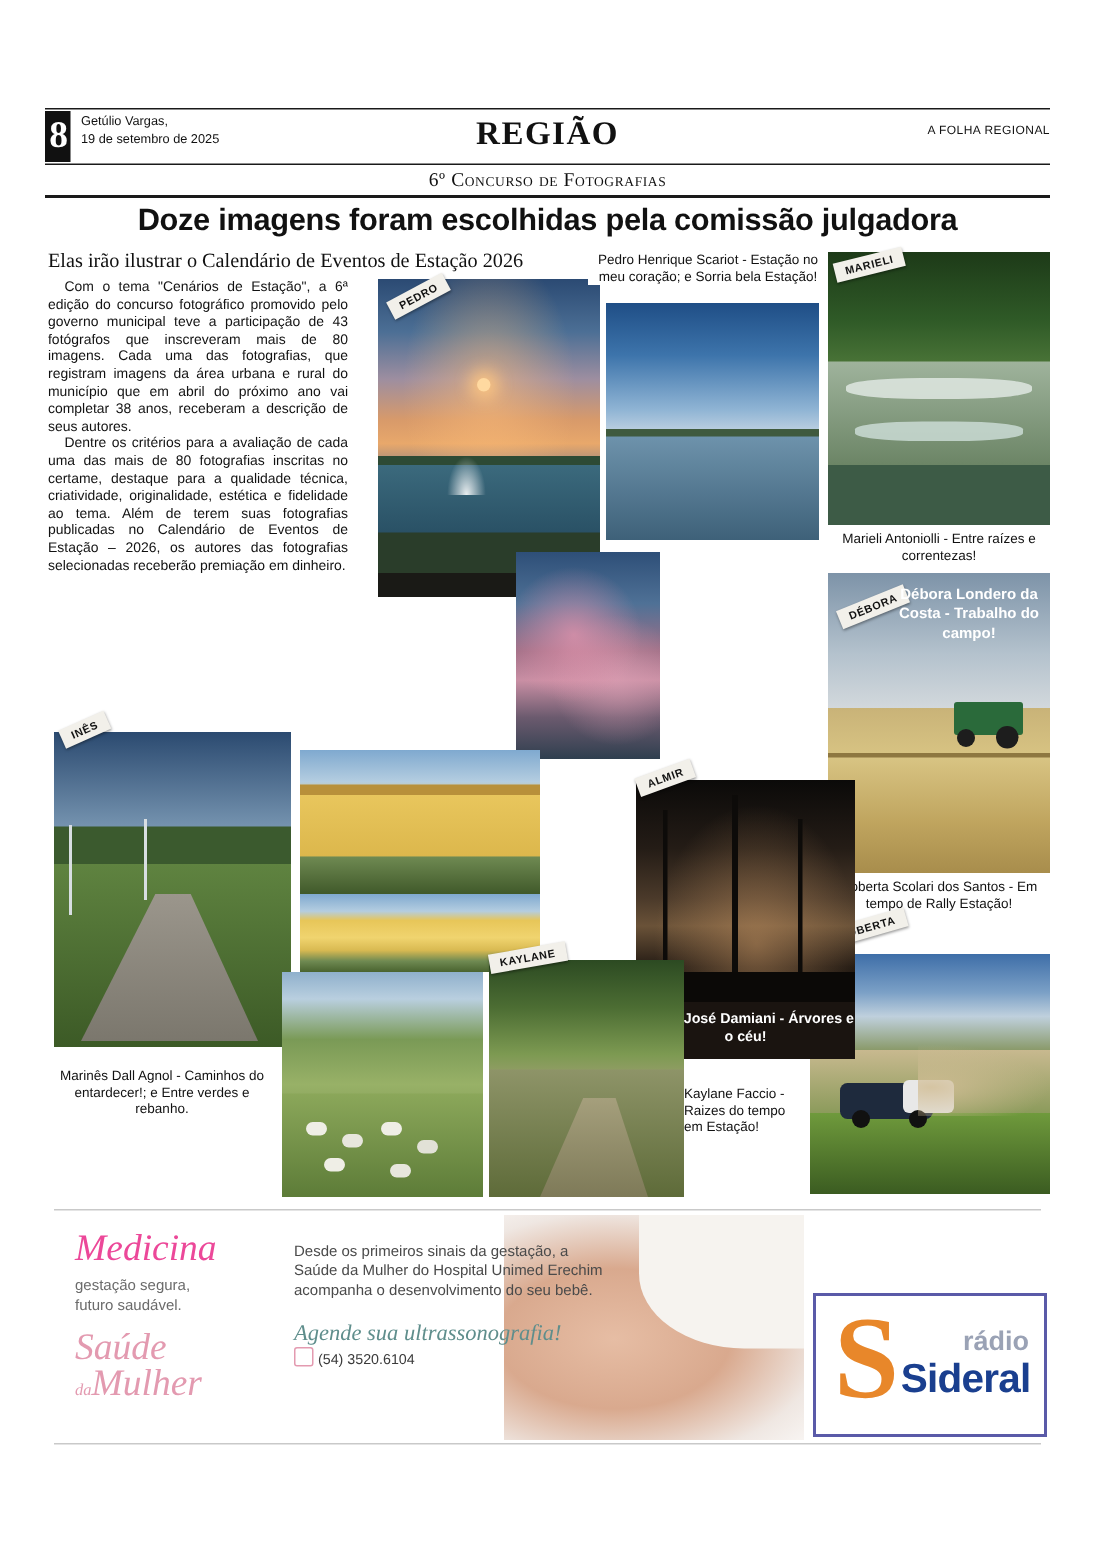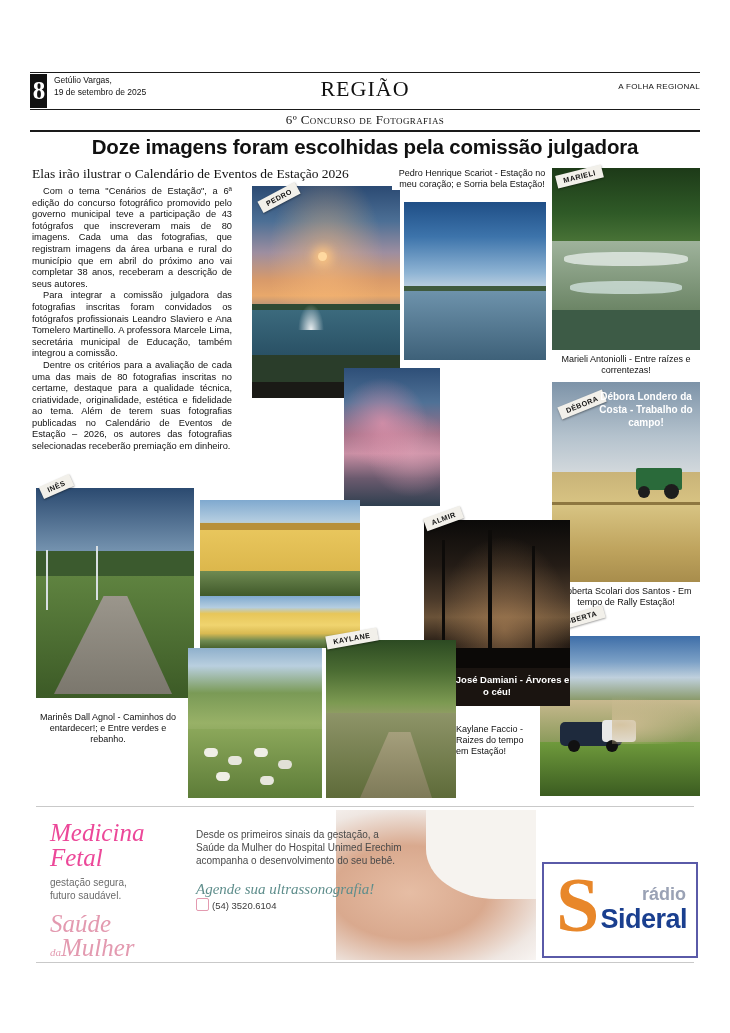--- a/index.html
+++ b/index.html
@@ -9,21 +9,21 @@
   }
   
   .masthead{position:absolute;left:30px;top:74px;width:670px;height:34px;}
   .mast-rule-top{position:absolute;left:30px;top:72px;width:670px;height:1px;background:#1a1a1a;}
   .mast-rule-bot{position:absolute;left:30px;top:109px;width:670px;height:1px;background:#1a1a1a;}
   .pagenum{position:absolute;left:0;top:0;width:17px;height:34px;background:#111;color:#fff;
            font-family:"Liberation Serif",serif;font-weight:bold;font-size:25px;line-height:34px;
            text-align:center;letter-spacing:-1px;}
   .mast-place{position:absolute;left:24px;top:1px;font-size:8.5px;line-height:11.5px;color:#111;}
   .mast-section{position:absolute;left:0;top:2px;width:670px;text-align:center;
-    font-family:"Liberation Serif",serif;font-weight:normal;font-size:22px;letter-spacing:1px;color:#111;}
+    font-family:"Liberation Serif",serif;font-weight:bold;font-size:22px;letter-spacing:1px;color:#111;}
   .mast-brand{position:absolute;right:0;top:8px;font-size:8px;letter-spacing:.3px;color:#111;
     font-weight:normal;text-align:right;}
   .sub-kicker{position:absolute;left:30px;top:112px;width:670px;text-align:center;
     font-family:"Liberation Serif",serif;font-size:13px;color:#111;font-variant:small-caps;letter-spacing:.4px;}
   .kick-rule{position:absolute;left:30px;top:130px;width:670px;height:2px;background:#1a1a1a;}
 
   
   .headline{position:absolute;left:30px;top:135px;width:670px;text-align:center;
     font-size:20.5px;font-weight:bold;color:#111;letter-spacing:-.2px;}
   .subhead{position:absolute;left:32px;top:166px;width:350px;
@@ -101,21 +101,20 @@
   </div>
   <div class="mast-rule-bot"></div>
   <div class="sub-kicker">6º Concurso de Fotografias</div>
   <div class="kick-rule"></div>
 
   <div class="headline">Doze imagens foram escolhidas pela comissão julgadora</div>
   <div class="subhead">Elas irão ilustrar o Calendário de Eventos de Estação 2026</div>
 
   <div class="bodycol">
     <p>Com o tema "Cenários de Estação", a 6ª edição do concurso fotográfico promovido pelo governo municipal teve a participação de 43 fotógrafos que inscreveram mais de 80 imagens. Cada uma das fotografias, que registram imagens da área urbana e rural do município que em abril do próximo ano vai completar 38 anos, receberam a descrição de seus autores.</p>
-    <p>Para integrar a comissão julgadora das fotografias inscritas foram convidados os fotógrafos profissionais Leandro Slaviero e Ana Tomelero Martinello. A professora Marcele Lima, secretária municipal de Educação, também integrou a comissão.</p>
     <p>Dentre os critérios para a avaliação de cada uma das mais de 80 fotografias inscritas no certame, destaque para a qualidade técnica, criatividade, originalidade, estética e fidelidade ao tema. Além de terem suas fotografias publicadas no Calendário de Eventos de Estação – 2026, os autores das fotografias selecionadas receberão premiação em dinheiro.</p>
   </div>
 
   <div class="photo g-sunset" style="left:252px;top:186px;width:148px;height:196px;">
     <div class="ov" style="background:
        radial-gradient(ellipse at 50% 38%, rgba(255,190,120,.55) 0%, rgba(255,190,120,0) 55%);"></div>
     <div class="sun" style="left:66px;top:66px;"></div>
     <div class="ov" style="top:62%;background:linear-gradient(#3c6b7e,#1f4257);"></div>
     <div class="ov" style="top:60%;height:6px;background:#2d4a35;"></div>
     <div class="ov" style="top:86%;background:#2a3d2a;"></div>
@@ -220,21 +219,20 @@
   <div class="ad-rule" style="top:806px;"></div>
   <div class="ad-rule" style="top:962px;"></div>
 
   <div class="ad">
     <div class="belly">
       <div class="belly-shirt"></div>
     </div>
 
     <div style="position:absolute;left:14px;top:10px;width:170px;">
       <div class="ad-title">Medicina</div>
-      <div class="ad-title">Fetal</div>
       <div class="ad-sub" style="margin-top:6px;">gestação segura,</div>
       <div class="ad-sub">futuro saudável.</div>
       <div class="ad-brand1" style="margin-top:10px;">Saúde</div>
       <div style="line-height:20px;">
         <span class="ad-brand2">da</span><span class="ad-brand1">Mulher</span>
       </div>
 
     </div>
 
     <div style="position:absolute;left:160px;top:18px;width:215px;">

